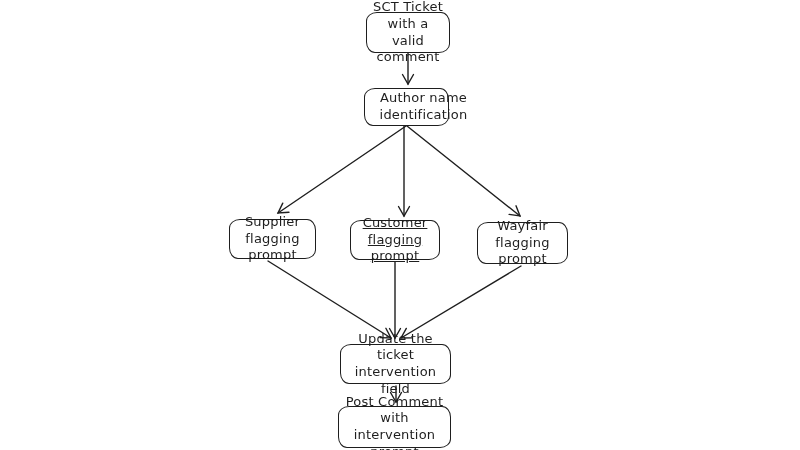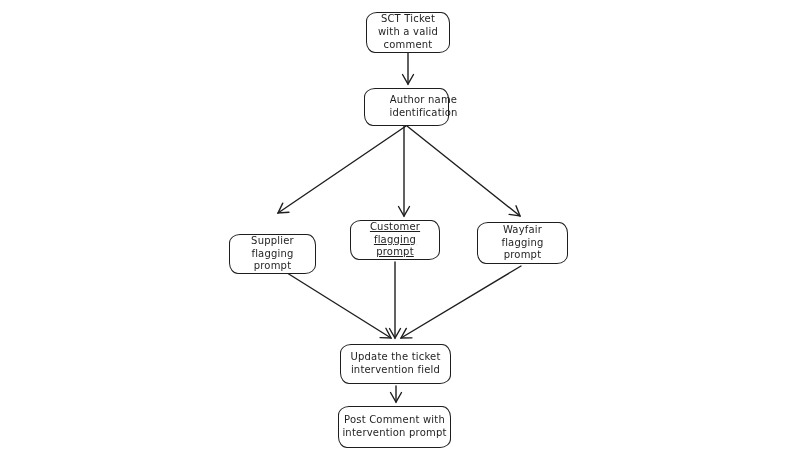--- a/index.html
+++ b/index.html
@@ -27,21 +27,21 @@
     stroke-width: 1.4;
     stroke-linecap: round;
   }
   .node {
     position: absolute;
     box-sizing: border-box;
     background: #ffffff;
     border: 1.4px solid #1e1e1e;
     border-radius: 11px 9px 11px 9px / 9px 11px 9px 11px;
     color: #1e1e1e;
-    font-size: 10px;
+    font-size: 13px;
     line-height: 1.28;
     letter-spacing: 0.2px;
     display: flex;
     align-items: center;
     justify-content: center;
     text-align: center;
     white-space: pre-line;
     padding: 2px 3px;
   }
 </style>
@@ -66,21 +66,21 @@
       <line x1="396" y1="386" x2="396" y2="402" stroke="#1e1e1e" marker-end="url(#arrowhead)"></line>
     </svg>
 
   <div class="node" style="left:366px; top:12px;  width:84px;  height:41px;">SCT Ticket
 with a valid
 comment</div>
 
   <div class="node" style="left:364px; top:88px;  width:85px;  height:38px;padding-left:37px;">Author name
 identification</div>
 
-  <div class="node" style="left:229px; top:234px; width:87px;  height:40px;">Supplier
+  <div class="node" style="left:229px; top:219px; width:87px;  height:40px;">Supplier
 flagging prompt</div>
 
   <div class="node" style="left:350px; top:220px; width:90px;  height:40px;text-decoration:underline;">Customer
 flagging prompt</div>
 
   <div class="node" style="left:477px; top:222px; width:91px;  height:42px;">Wayfair flagging
 prompt</div>
 
   <div class="node" style="left:340px; top:344px; width:111px; height:40px;">Update the ticket
 intervention field</div>

